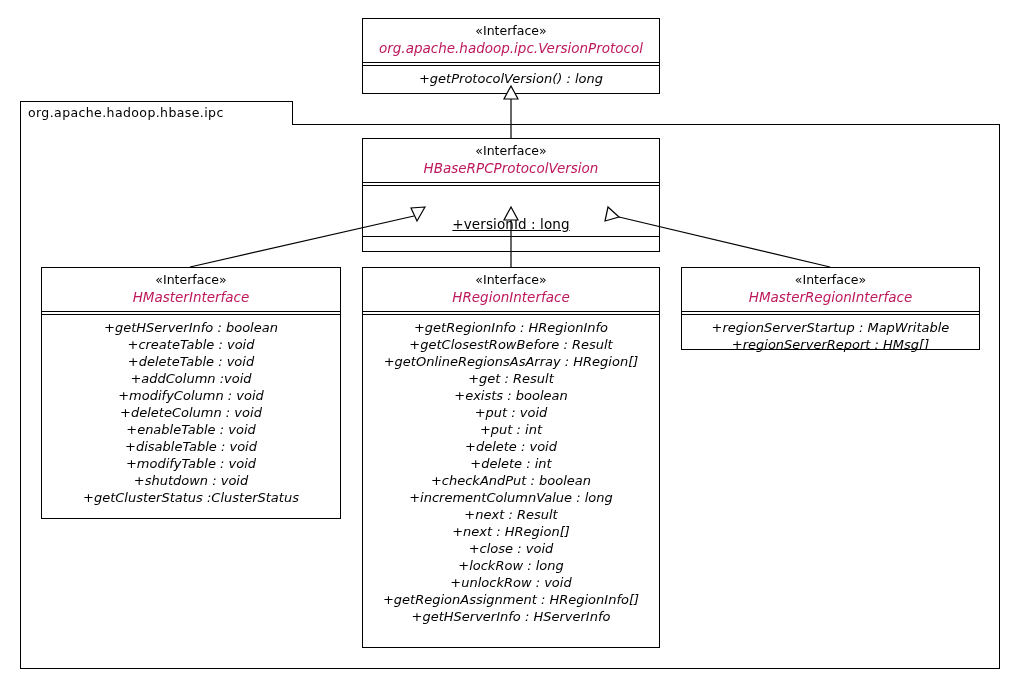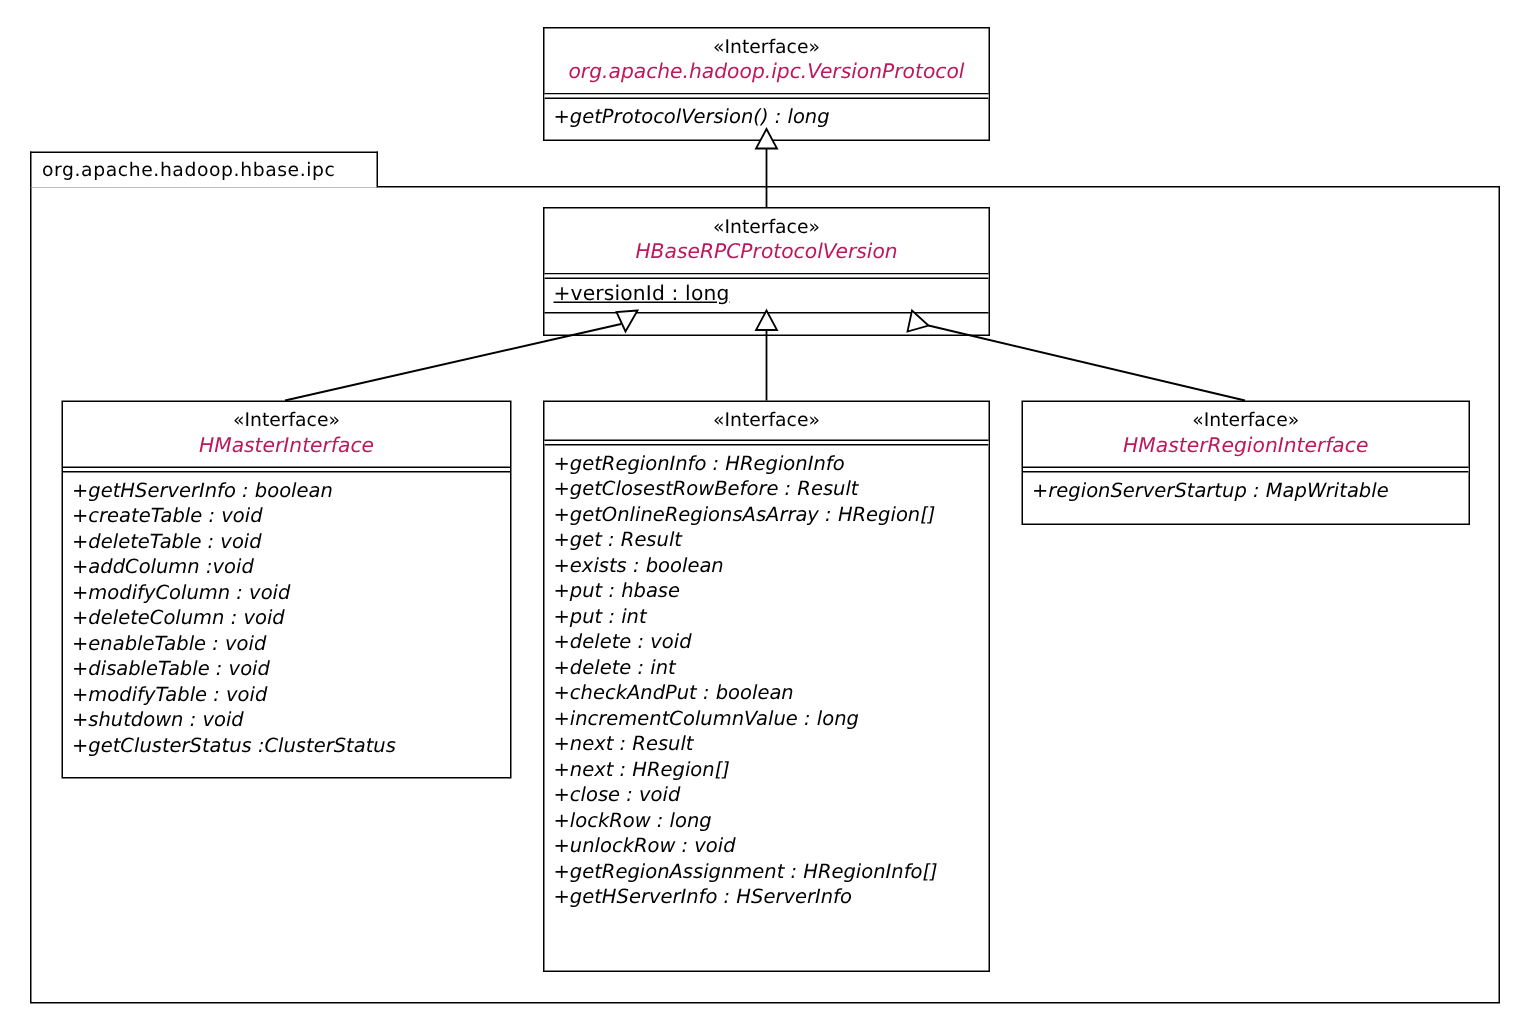--- a/index.html
+++ b/index.html
@@ -14,21 +14,21 @@
     background: #ffffff;
     font-family: "DejaVu Sans", sans-serif;
     overflow: hidden;
   }
 
   
   .pkg-tab {
     position: absolute;
     left: 20px;
     top: 101px;
-    width: 232px;
+    width: 273px;
     height: 24px;
     border: 1px solid #000;
     border-bottom: none;
     box-sizing: border-box;
     background: #fff;
     z-index: 3;
   }
   .pkg-tab-label {
     position: absolute;
     left: 7px;
@@ -78,37 +78,39 @@
     color: #be185d;
     white-space: nowrap;
   }
   .uml-sep {
     height: 2px;
     border-bottom: 1px solid #000;
     background: #fff;
   }
   .uml-compartment {
     padding: 4px 6px 6px 6px;
+    text-align: center;
   }
   .uml-compartment.empty {
     min-height: 14px;
     padding: 0;
   }
   .member {
     font-size: 13px;
     font-style: italic;
     line-height: 17px;
     white-space: nowrap;
     color: #000;
   }
   .member.static-attr {
     font-style: normal;
     text-decoration: underline;
     font-size: 13.5px;
     letter-spacing: 0.1px;
+    margin-top: 28px;
   }
   .compartment-divider {
     border-top: 1px solid #000;
   }
 
   
   #links {
     position: absolute;
     left: 0;
     top: 0;
@@ -200,29 +202,30 @@
       <div class="member">+disableTable : void</div>
       <div class="member">+modifyTable : void</div>
       <div class="member">+shutdown : void</div>
       <div class="member">+getClusterStatus :ClusterStatus</div>
     </div>
   </div>
 
   <div class="uml-box" style="left:362px; top:267px; width:298px; height:381px;">
     <div class="uml-head">
       <span class="stereo">«Interface»</span>
+      <span class="cname">HRegionInterface</span>
     </div>
     <div class="uml-sep"></div>
     <div class="uml-compartment">
       <div class="member">+getRegionInfo : HRegionInfo</div>
       <div class="member">+getClosestRowBefore : Result</div>
       <div class="member">+getOnlineRegionsAsArray : HRegion[]</div>
       <div class="member">+get : Result</div>
       <div class="member">+exists : boolean</div>
-      <div class="member">+put : hbase</div>
+      <div class="member">+put : void</div>
       <div class="member">+put : int</div>
       <div class="member">+delete : void</div>
       <div class="member">+delete : int</div>
       <div class="member">+checkAndPut : boolean</div>
       <div class="member">+incrementColumnValue : long</div>
       <div class="member">+next : Result</div>
       <div class="member">+next : HRegion[]</div>
       <div class="member">+close : void</div>
       <div class="member">+lockRow : long</div>
       <div class="member">+unlockRow : void</div>
@@ -232,16 +235,17 @@
   </div>
 
   <div class="uml-box" style="left:681px; top:267px; width:299px; height:83px;">
     <div class="uml-head">
       <span class="stereo">«Interface»</span>
       <span class="cname">HMasterRegionInterface</span>
     </div>
     <div class="uml-sep"></div>
     <div class="uml-compartment">
       <div class="member">+regionServerStartup : MapWritable</div>
+      <div class="member">+regionServerReport : HMsg[]</div>
     </div>
   </div>
 
 </div>
 
 </body></html>

